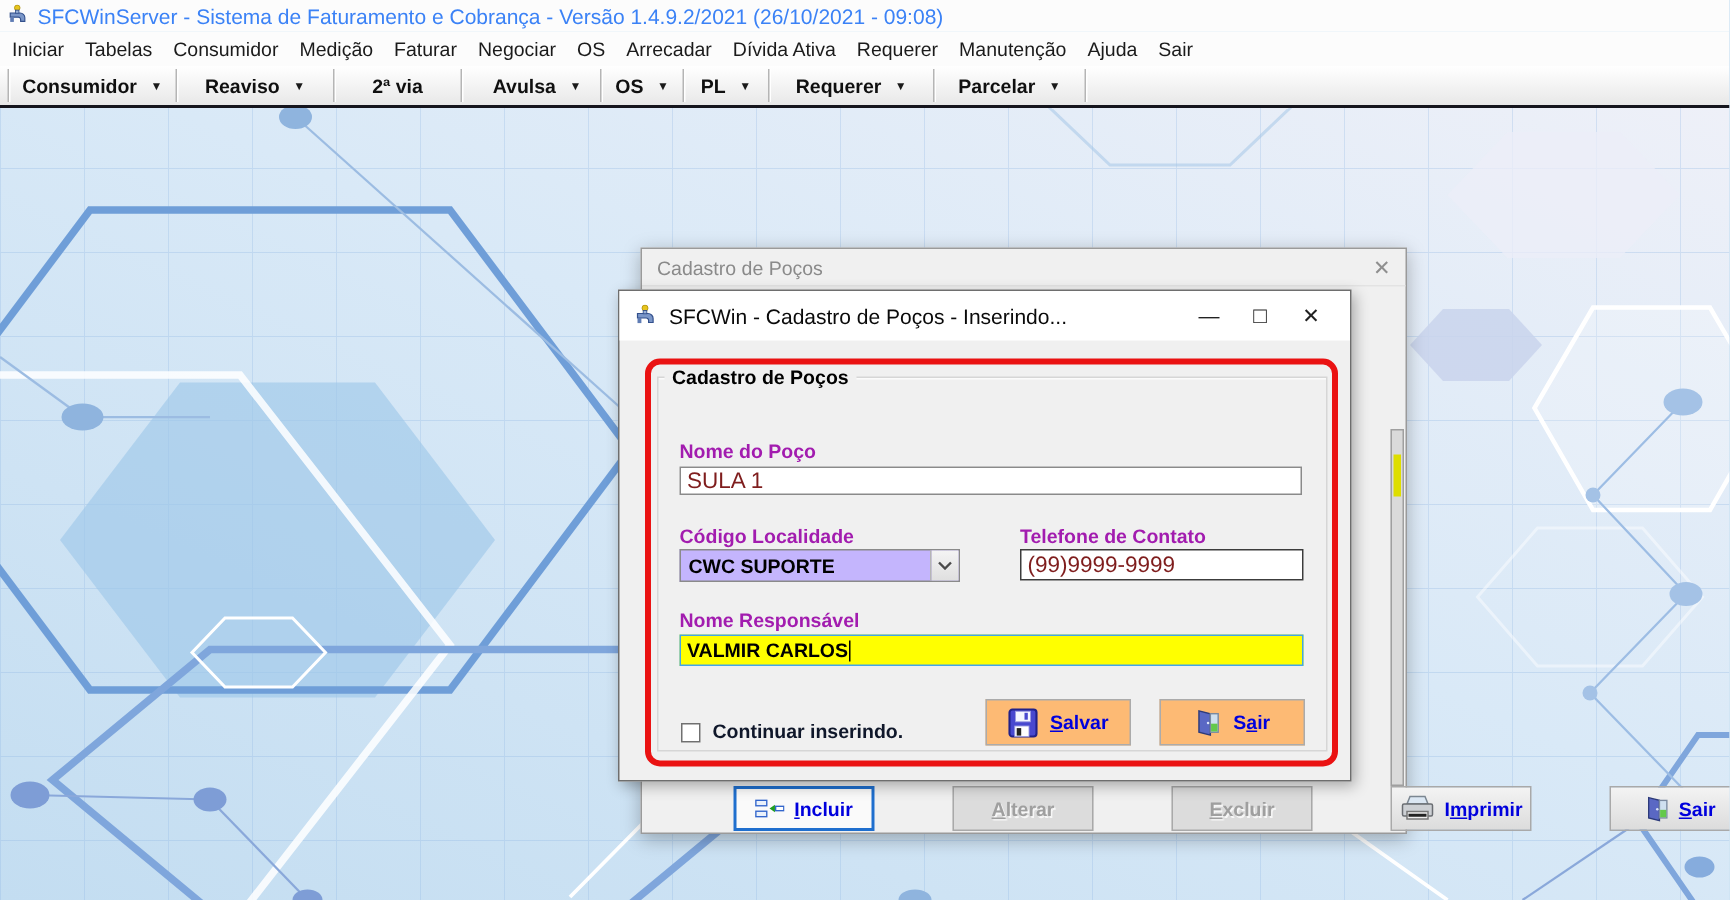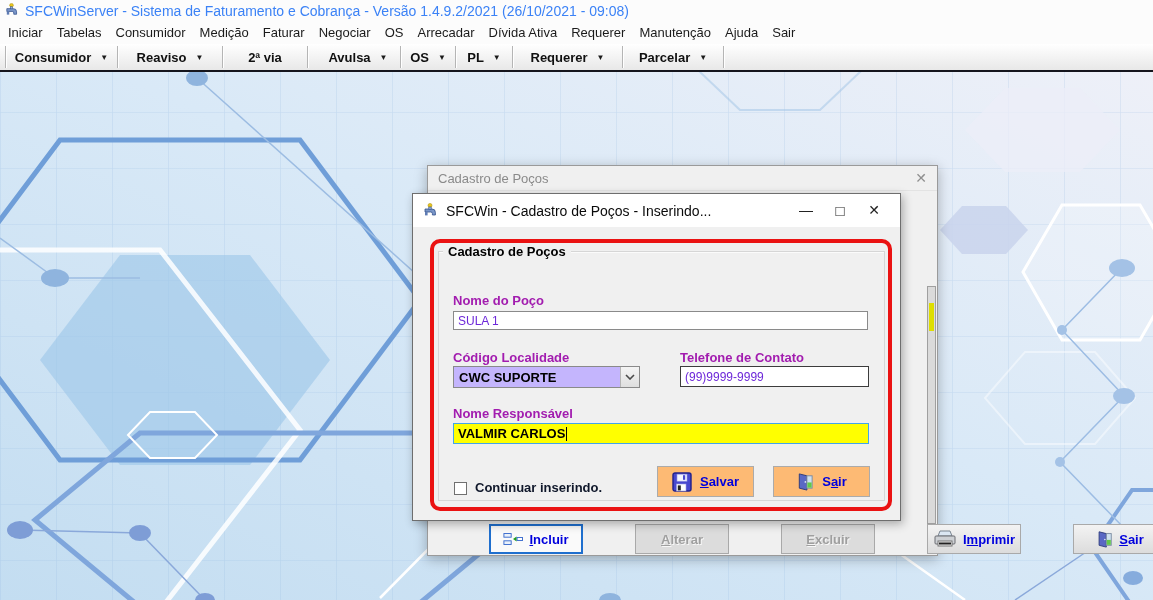--- a/index.html
+++ b/index.html
@@ -47,21 +47,21 @@
   #inner-controls { margin-left:auto; display:flex; }
   .wc { width:34px; text-align:center; font-size:14px; color:#222222; }
 
   #red-frame { position:absolute; left:17px; top:45px; width:462px; height:272px;
                border:4px solid #ea1212; border-radius:10px; }
   #groupbox { position:absolute; left:25px; top:57px; width:447px; height:250px;
               border:1px solid #d6d6d6; box-shadow:inset 0 1px 0 #fbfbfb; }
   #group-title { position:absolute; left:30px; top:50px; background:#f0f0f0; padding:0 5px;
                  font-size:13px; font-weight:bold; color:#000000; }
   .flabel { position:absolute; font-size:13px; font-weight:bold; color:#a21caf; }
-  .tfield { position:absolute; font-size:12px; color:#6d28d9; background:#ffffff; border:1px solid #8a8a8a;
+  .tfield { position:absolute; font-size:15px; color:#7f1d1d; background:#ffffff; border:1px solid #8a8a8a;
             padding:0 4px; font-family:"Liberation Sans",sans-serif; }
   #inp-nome { left:40px; top:117px; width:415px; height:19px; }
   #inp-tel  { left:267px; top:172px; width:189px; height:21px; border:1px solid #3c3c3c; }
   #combo-localidade { position:absolute; left:40px; top:172px; width:187px; height:22px; background:#c4b5fd;
                       border:1px solid #8a8a8a; display:flex; align-items:center; }
   #combo-value { flex:1; padding-left:5px; font-size:13px; font-weight:bold; }
   #combo-btn { width:19px; height:20px; background:linear-gradient(#f4f4f4,#dfdfdf); border-left:1px solid #b5b5b5;
                display:flex; align-items:center; justify-content:center; }
   #inp-resp { position:absolute; left:40px; top:229px; width:416px; height:21px; background:#ffff00;
               border:1px solid #43a5ea; display:flex; align-items:center; padding-left:4px;

